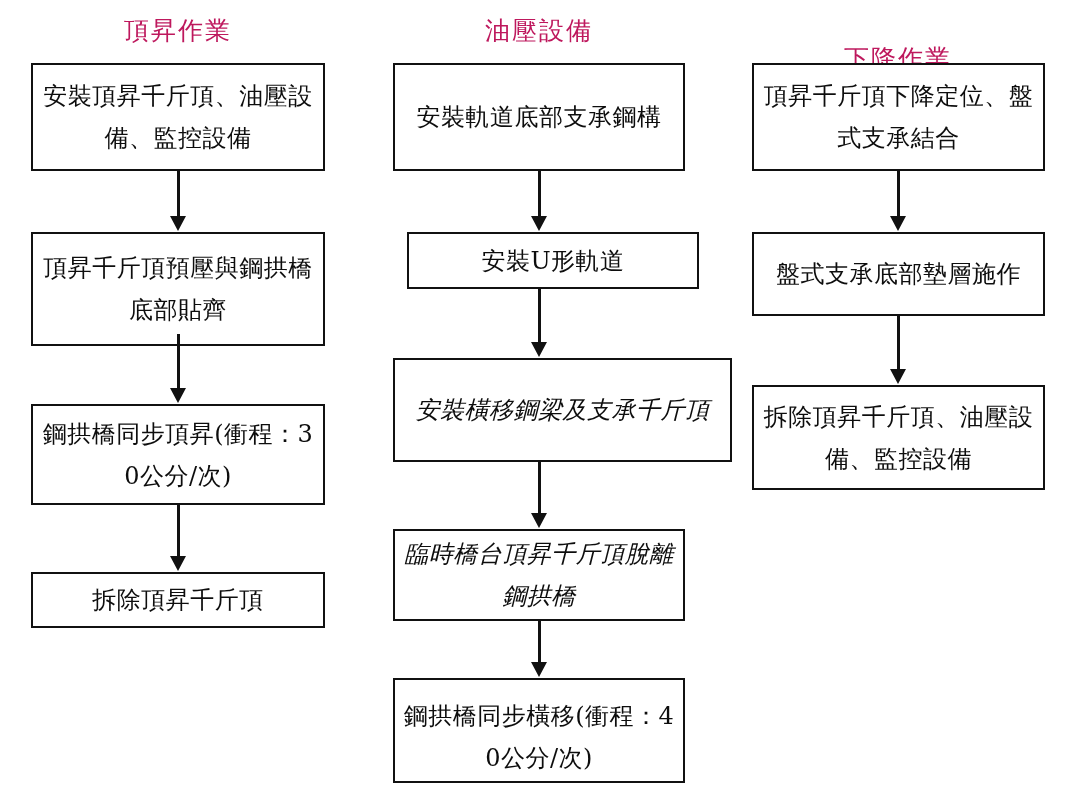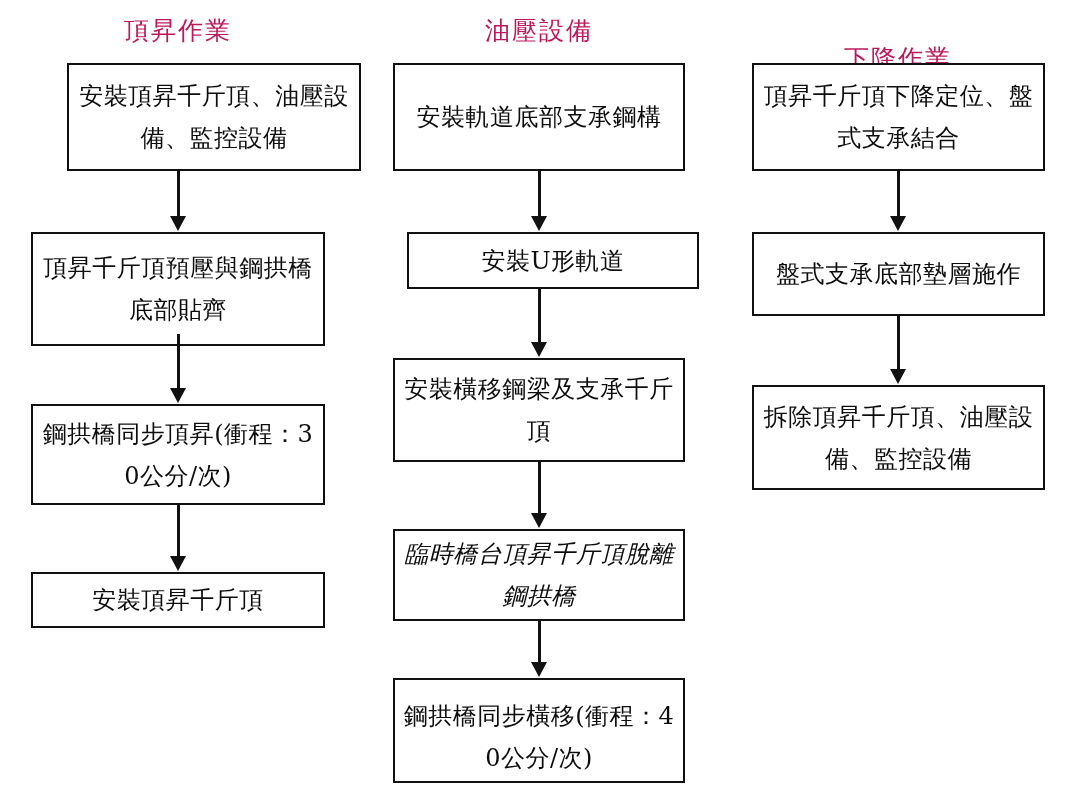--- a/index.html
+++ b/index.html
@@ -87,51 +87,51 @@
     border-top: 15px solid #111111;
   }
 </style>
 </head>
 <body>
 
 <div id="flow-canvas">
     <div class="column-title" style="left: 28px; top: 16px; width: 300px;">頂昇作業</div>
     <div class="column-title" style="left: 389px; top: 16px; width: 300px;">油壓設備</div>
     <div class="column-title" style="left: 748px; top: 16px; width: 300px; margin-top: 28px;">下降作業</div>
-    <div class="flow-box two-line" style="left: 31px; top: 63px; width: 294px; height: 108px; margin-left: 36px;">
+    <div class="flow-box two-line" style="left: 31px; top: 63px; width: 294px; height: 108px;">
       <span class="flow-box-label">安裝頂昇千斤頂、油壓設備、監控設備</span>
     </div>
     <div class="flow-box two-line" style="left: 31px; top: 232px; width: 294px; height: 114px;">
       <span class="flow-box-label">頂昇千斤頂預壓與鋼拱橋底部貼齊</span>
     </div>
     <div class="flow-box two-line" style="left: 31px; top: 404px; width: 294px; height: 101px;">
       <span class="flow-box-label">鋼拱橋同步頂昇(衝程：30公分/次)</span>
     </div>
     <div class="flow-box" style="left: 31px; top: 572px; width: 294px; height: 56px;">
-      <span class="flow-box-label">安裝頂昇千斤頂</span>
+      <span class="flow-box-label">拆除頂昇千斤頂</span>
     </div>
     <div class="connector" style="left: 178px; top: 171px; height: 60px;">
       <div class="stem" style="height: 46px;"></div>
       <div class="head"></div>
     </div>
     <div class="connector" style="left: 178px; top: 334px; height: 69px;">
       <div class="stem" style="height: 55px;"></div>
       <div class="head"></div>
     </div>
     <div class="connector" style="left: 178px; top: 505px; height: 66px;">
       <div class="stem" style="height: 52px;"></div>
       <div class="head"></div>
     </div>
     <div class="flow-box two-line" style="left: 393px; top: 63px; width: 292px; height: 108px;">
       <span class="flow-box-label">安裝軌道底部支承鋼構</span>
     </div>
     <div class="flow-box" style="left: 393px; top: 232px; width: 292px; height: 57px; margin-left: 14px;">
       <span class="flow-box-label">安裝U形軌道</span>
     </div>
-    <div class="flow-box two-line" style="left: 393px; top: 358px; width: 292px; height: 104px;">
+    <div class="flow-box two-line" style="left: 393px; top: 358px; width: 339px; height: 104px; font-style: italic;">
       <span class="flow-box-label">安裝橫移鋼梁及支承千斤頂</span>
     </div>
     <div class="flow-box two-line" style="left: 393px; top: 529px; width: 292px; height: 92px; font-style: italic;">
       <span class="flow-box-label">臨時橋台頂昇千斤頂脫離鋼拱橋</span>
     </div>
     <div class="flow-box two-line" style="left: 393px; top: 678px; width: 292px; height: 105px; align-items: flex-end;">
       <span class="flow-box-label">鋼拱橋同步橫移(衝程：40公分/次)</span>
     </div>
     <div class="connector" style="left: 539px; top: 171px; height: 60px;">
       <div class="stem" style="height: 46px;"></div>

